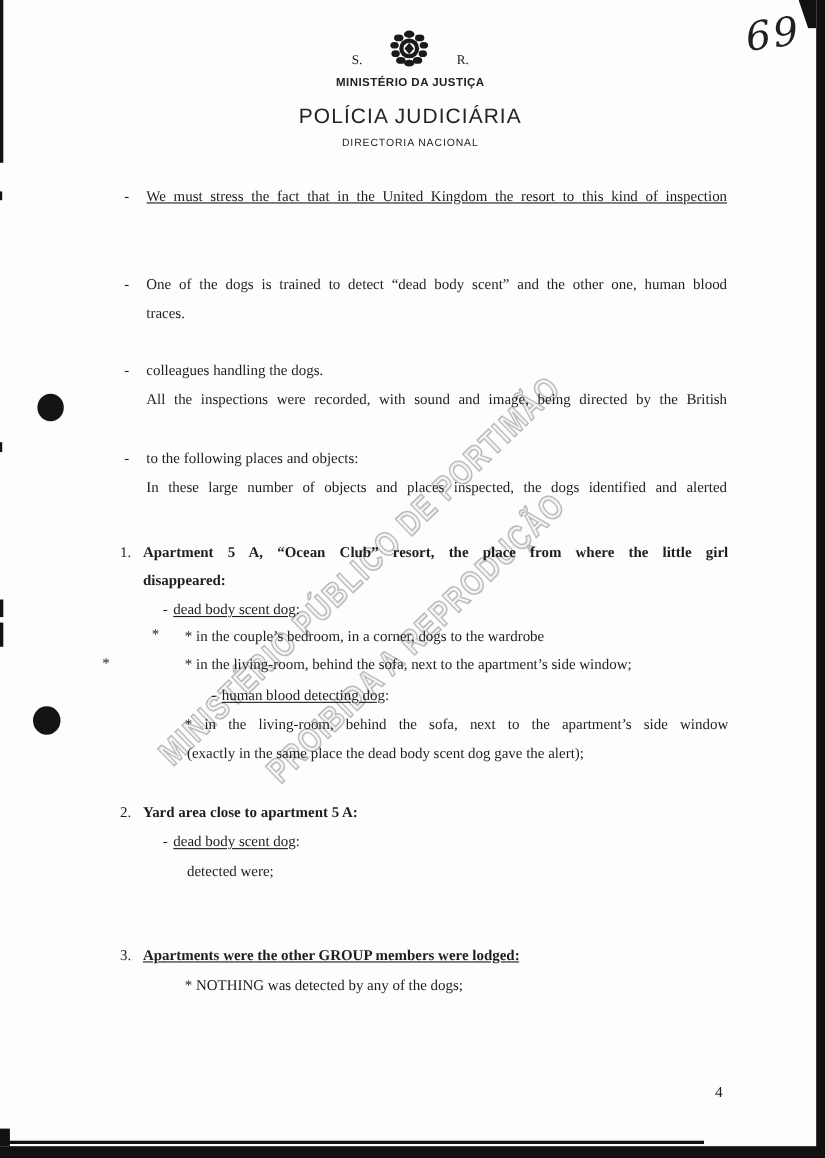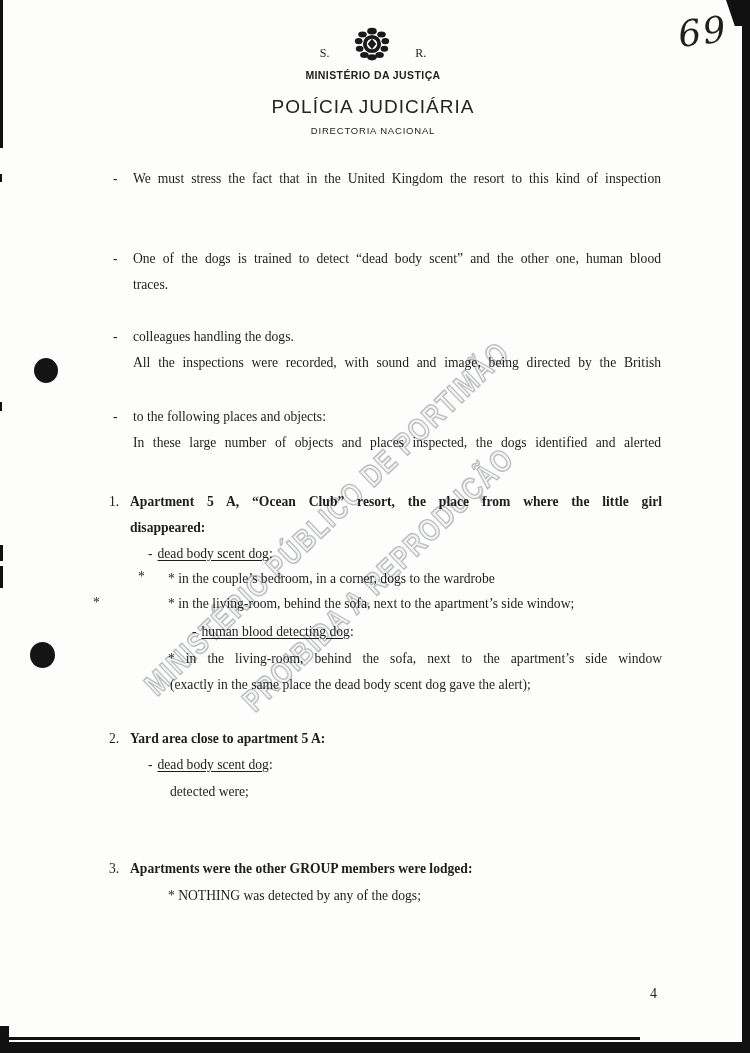--- a/index.html
+++ b/index.html
@@ -95,21 +95,21 @@
         </svg>
       </span>
       <span style="display:inline-block;width:14px;"></span>
       <span class="hdr-sr">R.</span>
     </div>
     <div class="abs hdr-row ministry" style="top:69px;">MINISTÉRIO DA JUSTIÇA</div>
     <div class="abs hdr-row agency" style="top:96px;">POLÍCIA JUDICIÁRIA</div>
     <div class="abs hdr-row directorate" style="top:125px;">DIRECTORIA NACIONAL</div>
 
     <div class="abs marker" style="left:113px;top:166px;">-</div>
-    <div class="abs" style="left:133px;top:166px;width:528px;">
+    <div class="abs" style="left:133px;top:166px;width:528px;text-decoration:underline;">
       <div class="line just">We must stress the fact that in the United Kingdom the resort to this kind of inspection</div>
     </div>
 
     <div class="abs marker" style="left:113px;top:246px;">-</div>
     <div class="abs" style="left:133px;top:246px;width:528px;">
       <div class="line just">One of the dogs is trained to detect “dead body scent” and the other one, human blood</div>
       <div class="line">traces.</div>
     </div>
 
     <div class="abs marker" style="left:113px;top:324px;">-</div>
@@ -154,19 +154,19 @@
 
     <div class="abs line" style="left:148px;top:752px;">
       <span class="dash-gap">-</span><span class="ul">dead body scent dog</span><span>:</span>
     </div>
 
     <div class="abs" style="left:168px;top:779px;width:494px;">
       <div class="line" style="padding-left:2px;">detected were;</div>
     </div>
 
     <div class="abs marker bold" style="left:109px;top:856px;">3.</div>
-    <div class="abs line bold" style="left:130px;top:856px;">Apartments were the other GROUP members were lodged:</div>
+    <div class="abs line bold" style="left:130px;top:856px;text-decoration:underline;">Apartments were the other GROUP members were lodged:</div>
     <div class="abs line" style="left:168px;top:883px;">* NOTHING was detected by any of the dogs;</div>
 
     <div class="abs pagenum" style="left:650px;top:985px;">4</div>
 
   </div>
 </div>
 
 </body></html>

